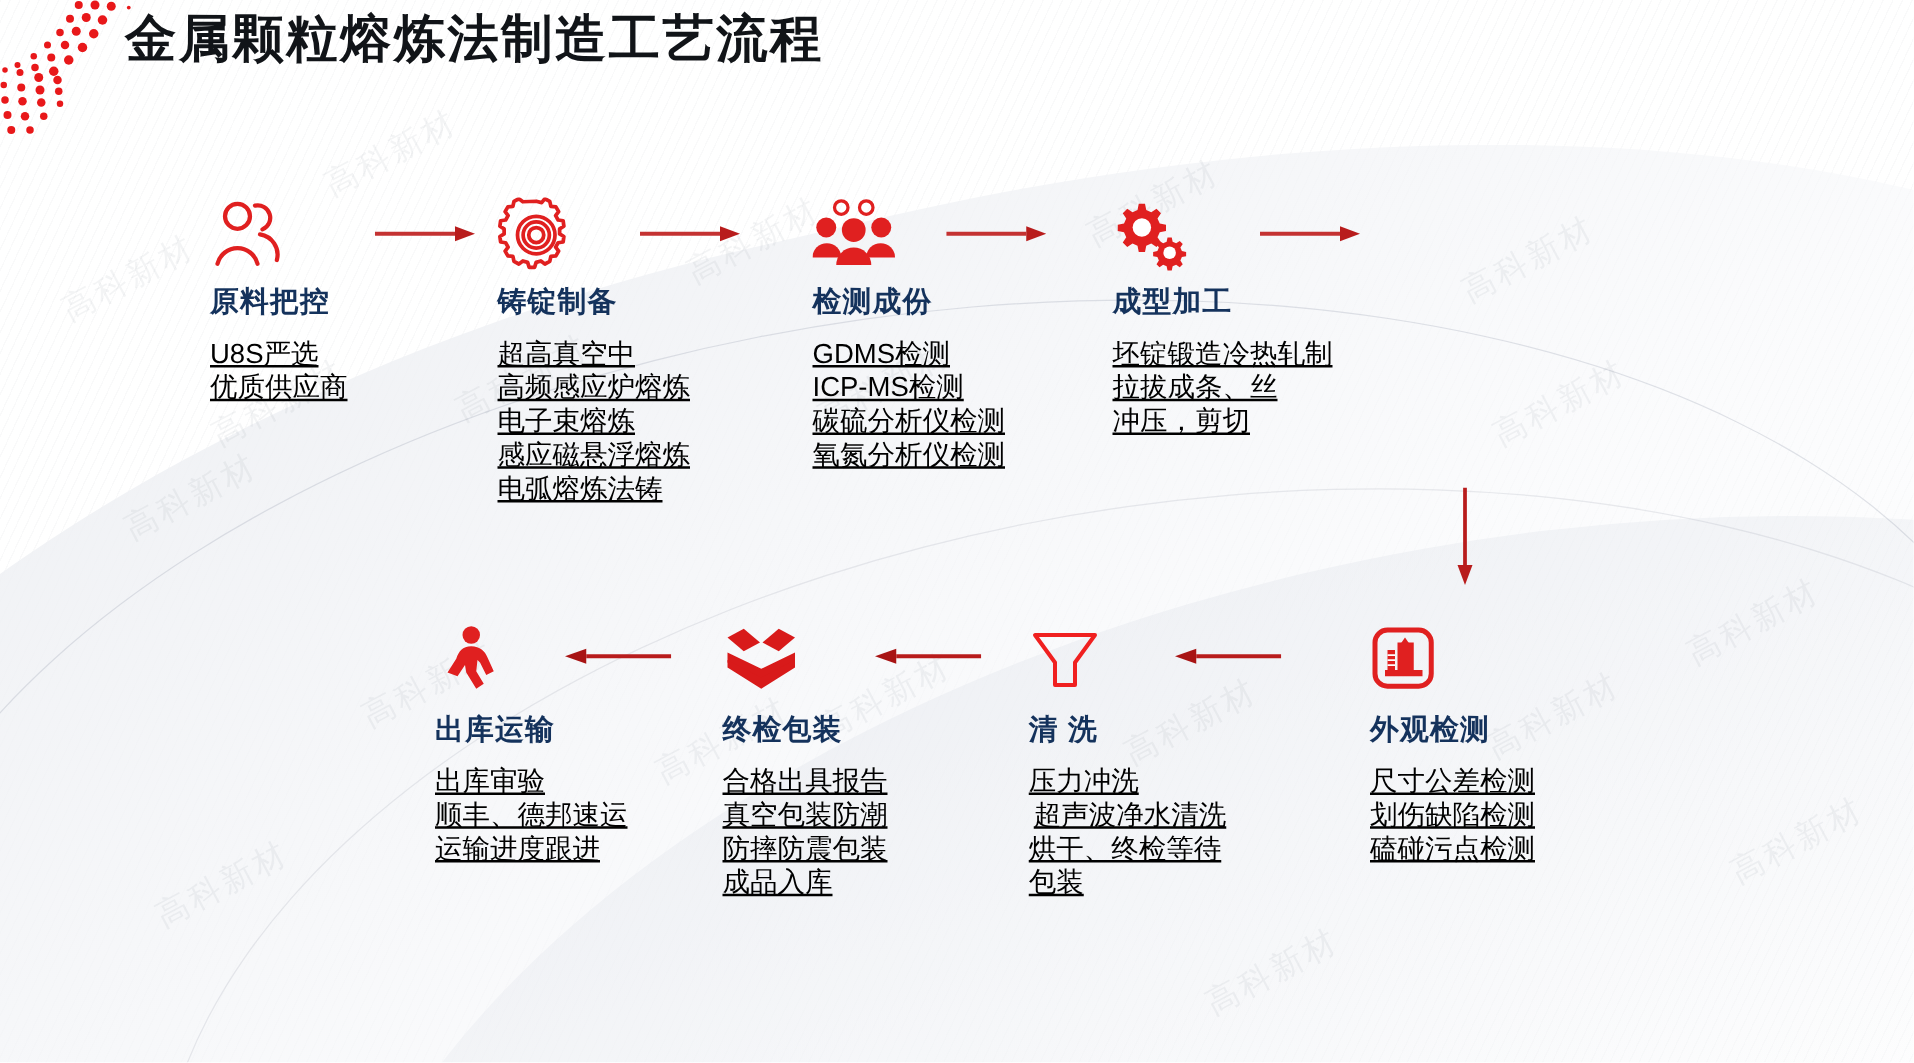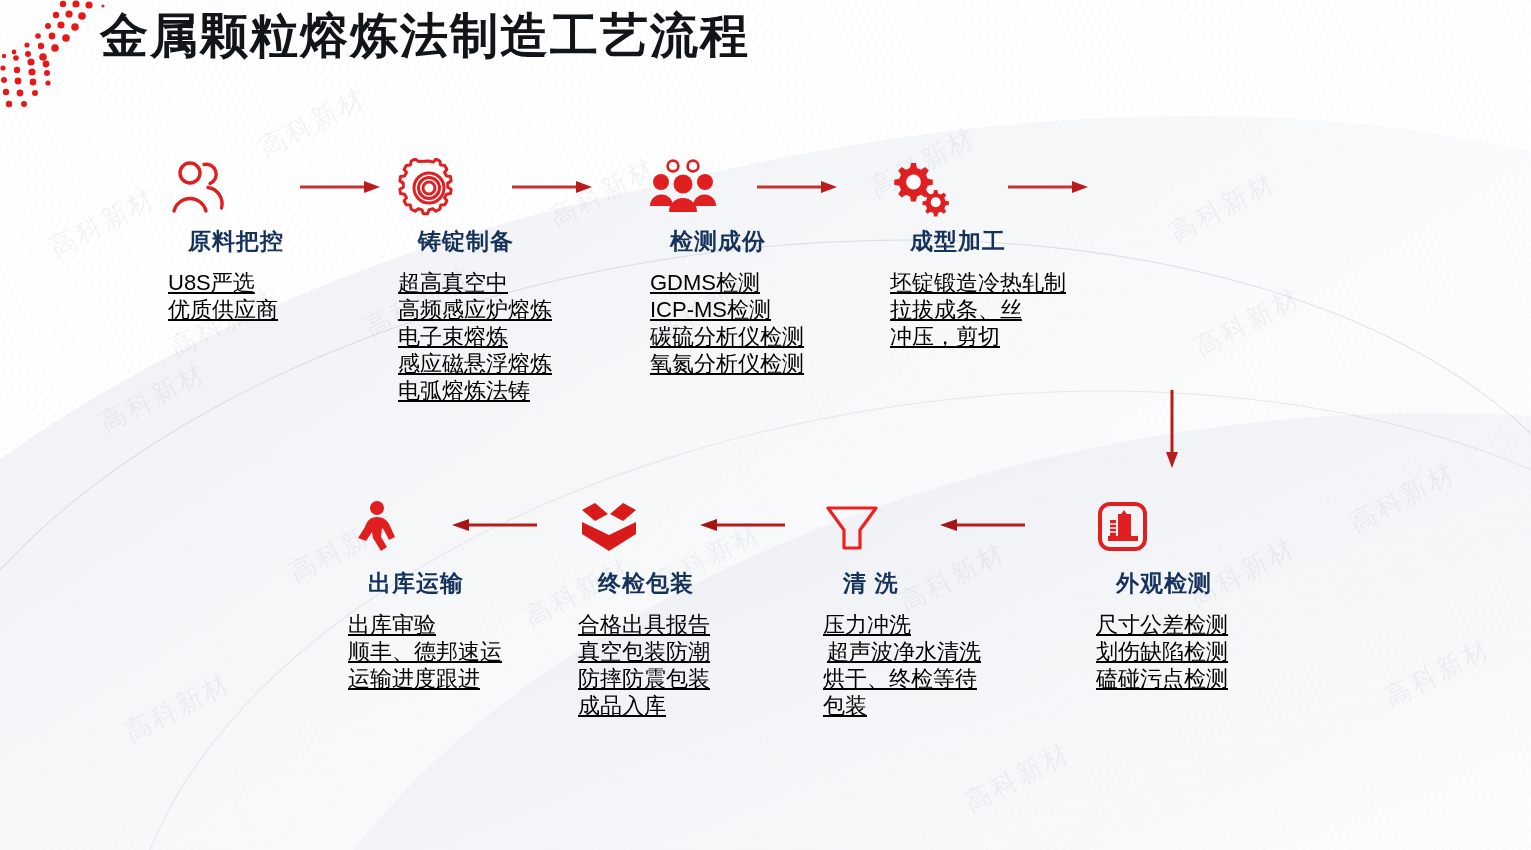--- a/index.html
+++ b/index.html
@@ -66,38 +66,37 @@
     white-space: nowrap;
     font-family: "Liberation Serif", "DejaVu Serif", serif;
     pointer-events: none;
     user-select: none;
   }
 
   
   .title {
     position: absolute;
     left: 100px; top: 4px;
-    font-size: 48px;
+    font-size: 41px;
     font-weight: bold;
     color: #111418;
     letter-spacing: 2px;
     white-space: nowrap;
   }
 
   
   .node { position: absolute; }
   .node .icon { height: 60px; display: block; margin-bottom: 8px; }
   .node .nm {
     font-size: 23px;
     font-weight: bold;
     color: #14325c;
     letter-spacing: 1px;
     white-space: nowrap;
     margin-bottom: 12px;
-    margin-left: 20px;
   }
   .node .nm.spaced { letter-spacing: 1px; }
   .node .det {
     font-size: 22px;
     line-height: 27px;
     color: #000000;
     text-decoration: underline;
   }
   .node .det div { white-space: nowrap; }
   .node.wrapnode .det div { white-space: normal; }

